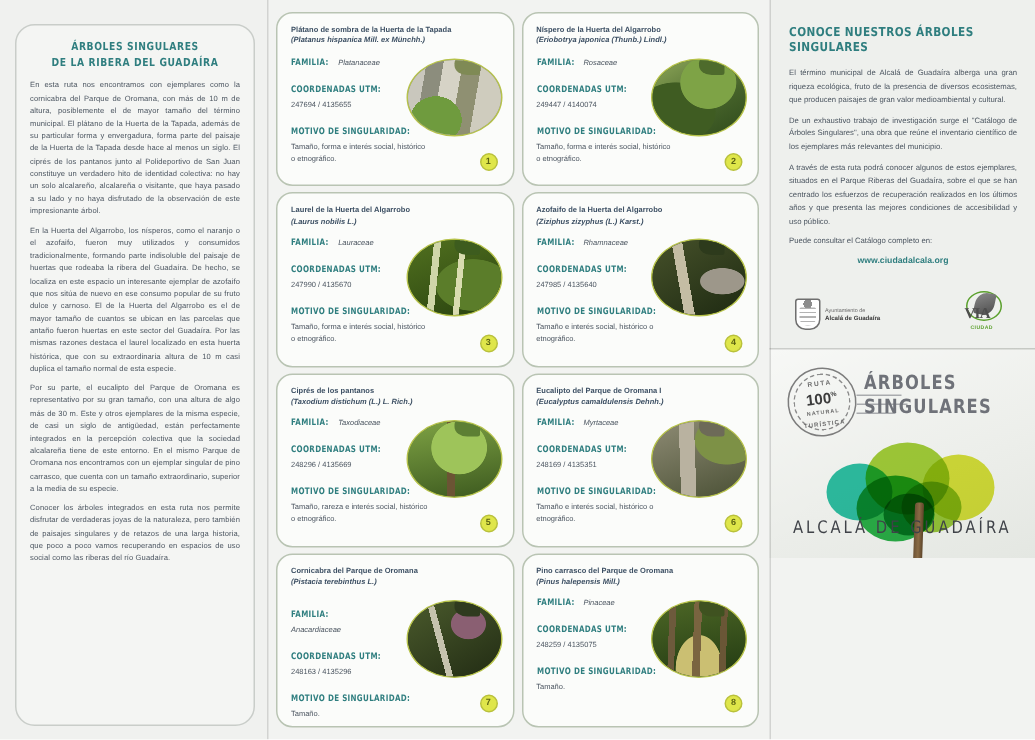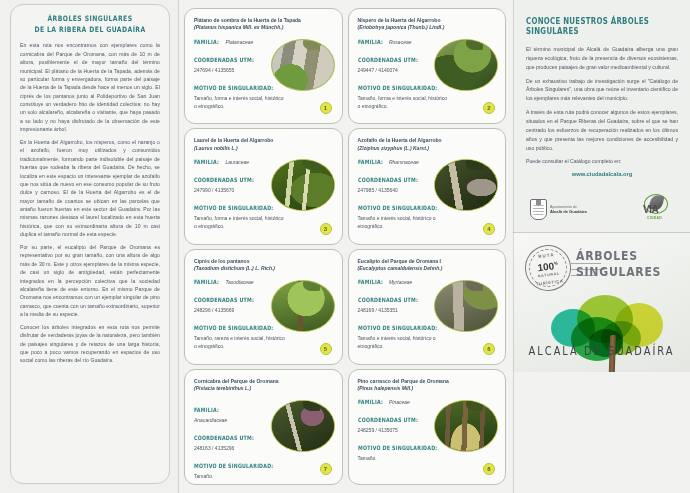--- a/index.html
+++ b/index.html
@@ -21,21 +21,21 @@
     position: absolute; top: 0; bottom: 0;
     width: 1px; background: rgba(0,0,0,.13);
     z-index: 5;
   }
   .fold.f1 { left: 178px; }
   .fold.f2 { left: 513px; }
 
   
   .panel-left {
     width: 178px; height: 493px;
-    padding: 4px 8px 9px 10px;
+    padding: 16px 8px 9px 10px;
     background: #f0f1ef;
     position: relative;
   }
   .left-card {
     width: 100%; height: 100%;
     border: 1px solid #c9cdc9;
     border-radius: 13px;
     background: #f4f5f3;
     padding: 9px 9px 6px 9px;
     display: flex; flex-direction: column;
@@ -209,21 +209,21 @@
   .logo-via .leaf {
     position: absolute; left: 8px; top: 1px;
     width: 13px; height: 15px;
     background: linear-gradient(150deg,#8d8d8d,#4a4a4a);
     border-radius: 60% 10% 55% 10%;
     transform: rotate(12deg);
   }
   .logo-via .vtx {
     position: absolute; left: 1px; bottom: 5px;
     font-size: 10px; font-weight: bold; color: #4d4d4d;
-    letter-spacing: -.5px; font-family: Liberation Sans, sans-serif;
+    letter-spacing: -.5px; font-family: Liberation Serif, serif;
   }
   .logo-via .vsub {
     position: absolute; left: 5px; bottom: 0;
     font-size: 3.4px; color: #5aa02c; font-weight: bold; letter-spacing: .3px;
   }
 
   .pr-bottom {
     flex: 1;
     position: relative;
     background: linear-gradient(160deg,#f7f8f6 0%, #eceeea 60%, #e4e7e2 100%);

